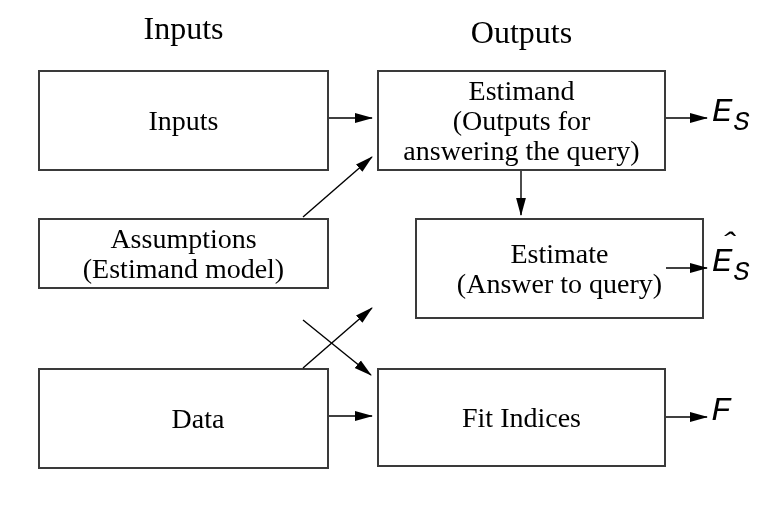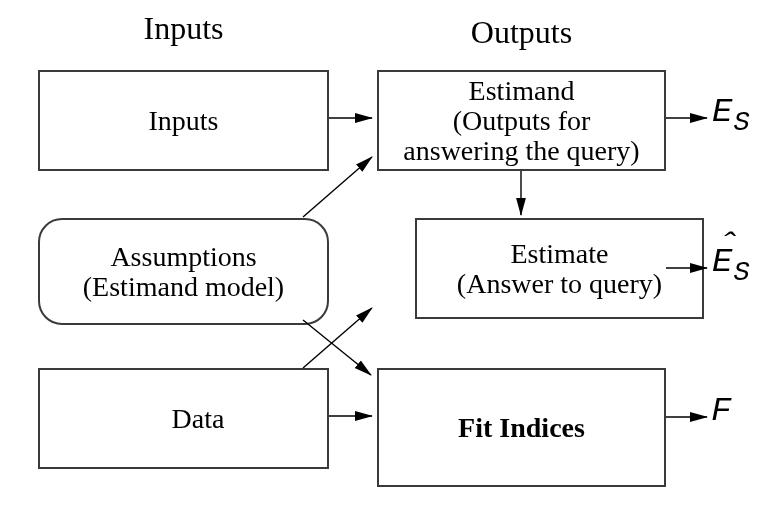--- a/index.html
+++ b/index.html
@@ -34,24 +34,24 @@
     flex-direction:column;
     align-items:center;
     justify-content:center;
     text-align:center;
     font-size:28px;
     line-height:30px;
   }
   .box span{display:block;white-space:nowrap;}
   .b-query      {left:38px; top:70px; width:291px;height:101px;}
   .b-estimand   {left:377px;top:70px; width:289px;height:101px;}
-  .b-assumptions{left:38px; top:218px;width:291px;height:107px;border-radius:24px;}
+  .b-assumptions{left:38px; top:218px;width:291px;height:71px;}
   .b-estimate   {left:377px;top:218px;width:289px;height:101px;margin-left:38px;}
   .b-data       {left:38px; top:368px;width:291px;height:101px;padding-left:29px;}
-  .b-fit        {left:377px;top:368px;width:289px;height:119px;font-weight:bold;}
+  .b-fit        {left:377px;top:368px;width:289px;height:99px;}
   svg.arrows{
     position:absolute;left:0;top:0;width:784px;height:508px;
     pointer-events:none;
   }
   svg.arrows line{stroke:var(--ink);stroke-width:1.4;}
   .mlabel{
     position:absolute;
     font-style:italic;
     font-size:34px;
     line-height:1;

